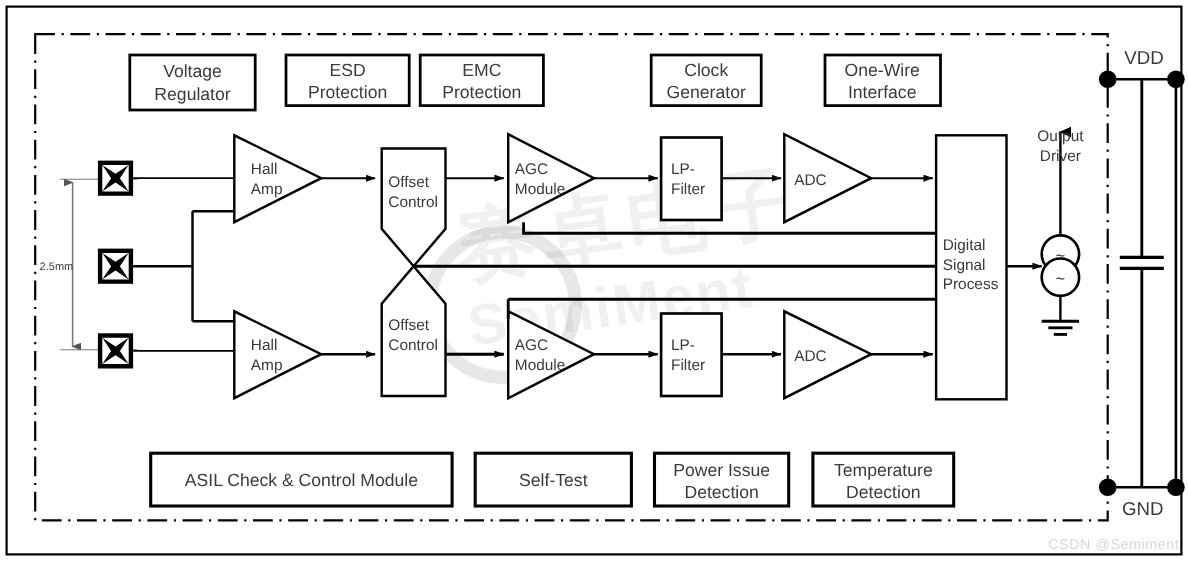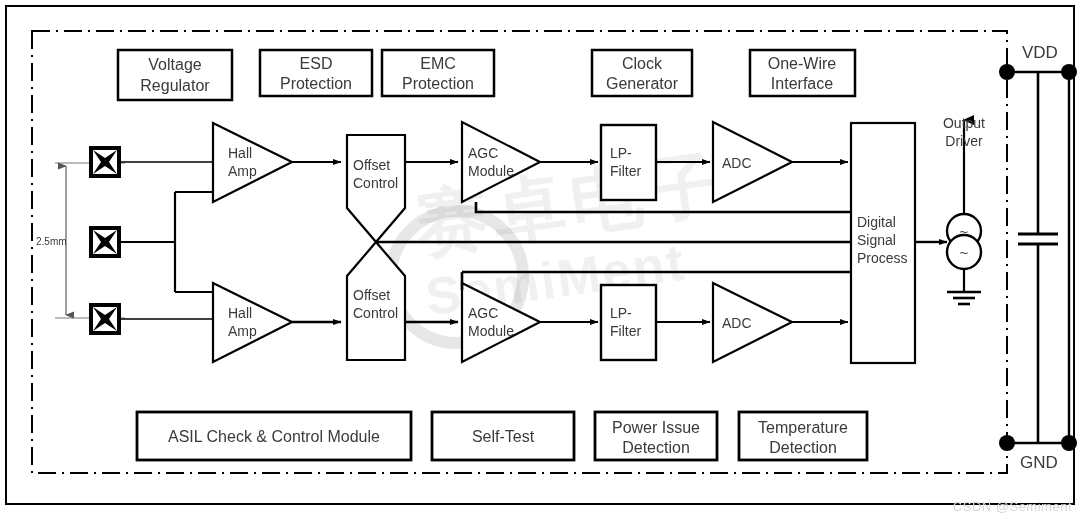--- a/index.html
+++ b/index.html
@@ -36,21 +36,21 @@
     left:385px; top:205px;
     width:120px;height:120px;
     border:12px solid #cfcfcf;
     border-radius:50%;
     opacity:0.5;
     pointer-events:none;
   }
   .wm-corner{
     position:absolute;
     right:8px;
-    bottom:4px;
+    bottom:16px;
     font-size:13px;
     color:#d8d8d8;
     letter-spacing:0.5px;
     pointer-events:none;
     margin-left:38px;
   }
   text{font-family:"Liberation Sans", sans-serif; fill:#3a3a3a;}
   .blk-label{font-size:16px;}
   .blk-label-sm{font-size:14px;}
   .rail-label{font-size:17px;}

